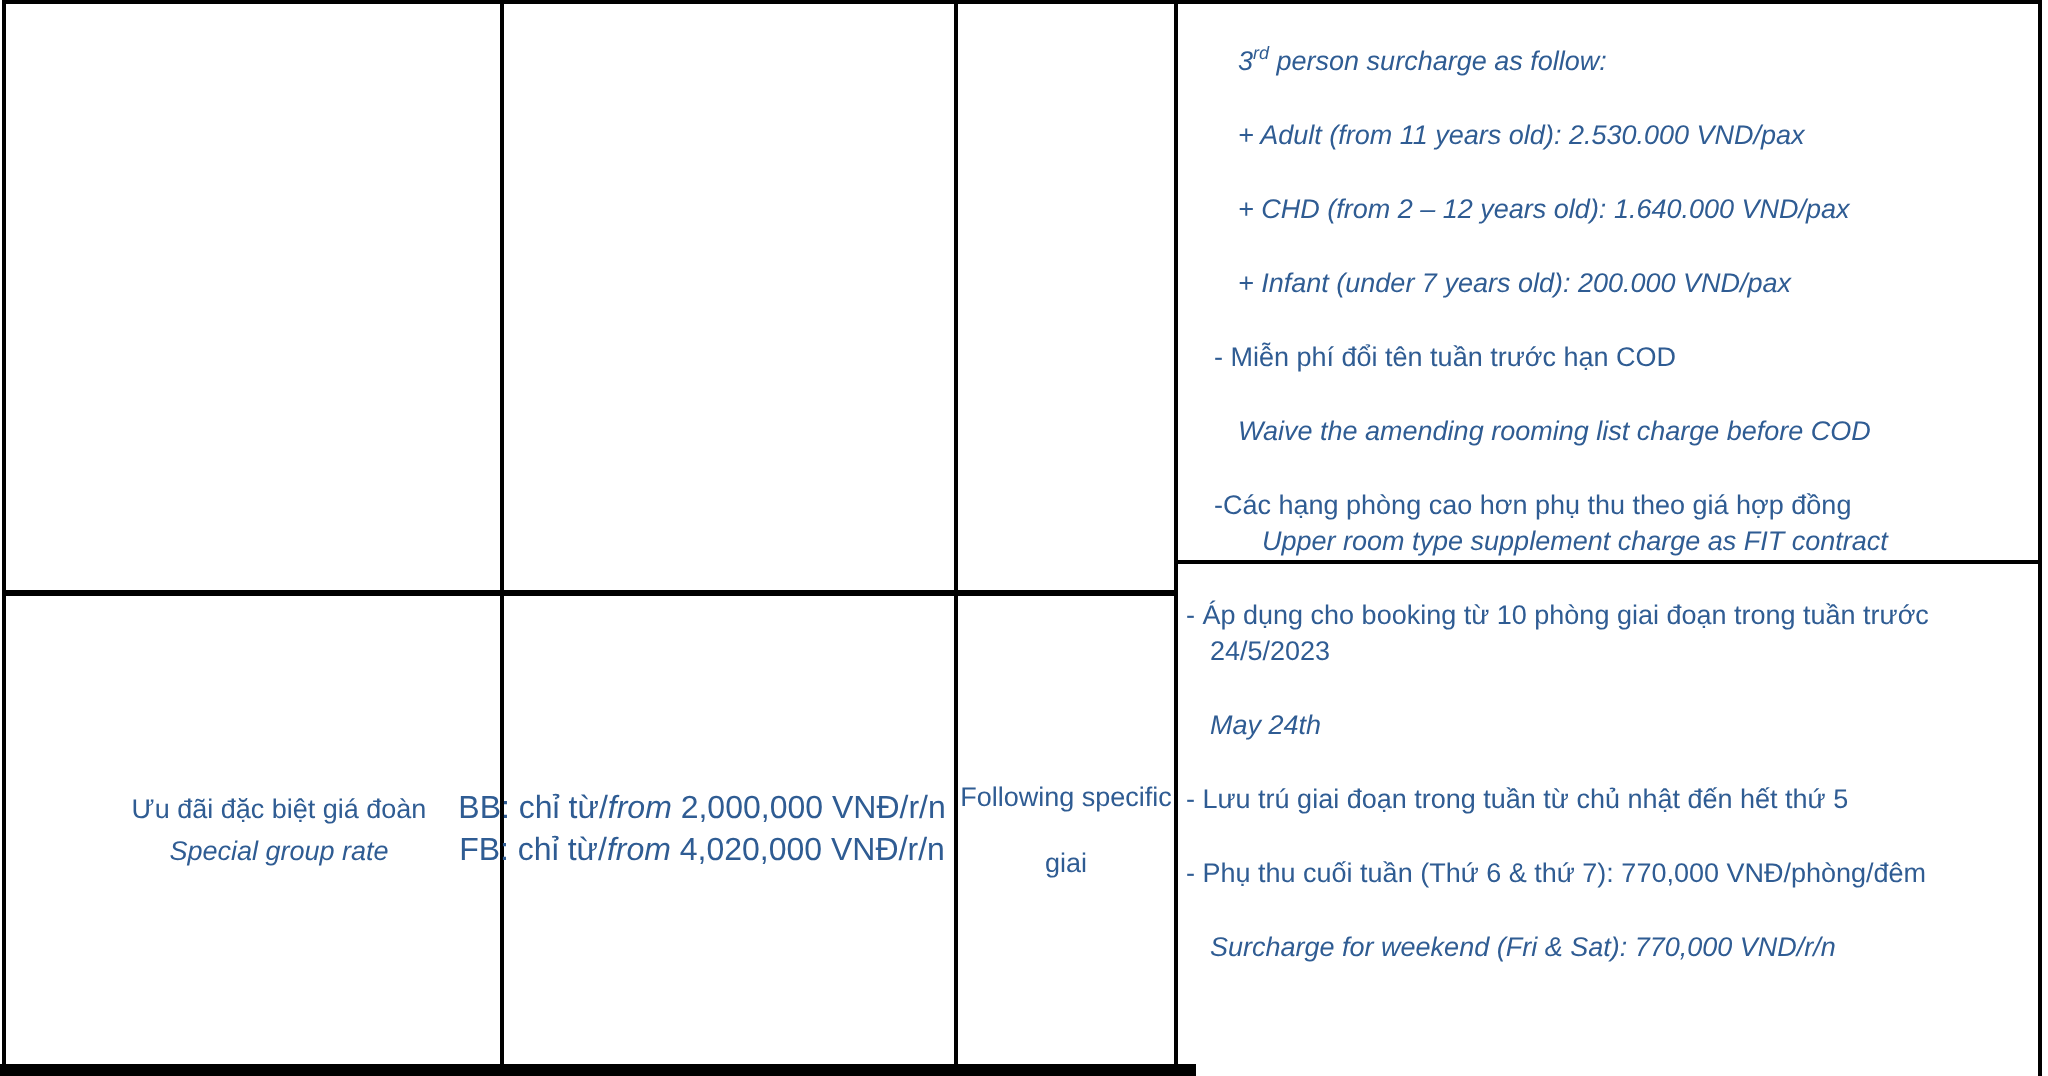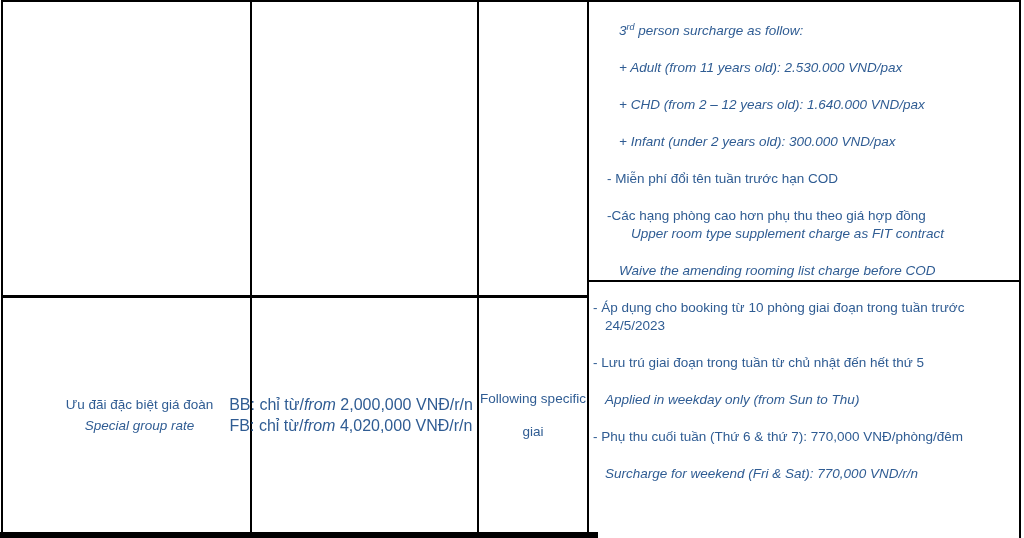--- a/index.html
+++ b/index.html
@@ -44,27 +44,27 @@
   <div class="vline" style="left:587px;top:0;width:2px;height:538px;"></div>
   <div class="vline" style="left:1019px;top:0;width:2px;height:538px;"></div>
   <div class="hline" style="left:1px;top:295px;width:588px;height:3px;"></div>
   <div class="hline" style="left:589px;top:280px;width:432px;height:2px;"></div>
   <div class="hbar" style="left:0;top:532px;width:598px;height:6px;"></div>
 
   <div class="cell terms-r1">
     <div class="p ind it"><span>3</span><sup>rd</sup><span> person surcharge as follow:</span></div>
     <div class="p ind it">+ Adult (from 11 years old): 2.530.000 VND/pax</div>
     <div class="p ind it">+ CHD (from 2 – 12 years old): 1.640.000 VND/pax</div>
-    <div class="p ind it">+ Infant (under 2 years old): 300.000 VND/pax</div>
+    <div class="p ind it">+ Infant (under 7 years old): 200.000 VND/pax</div>
     <div class="p hang">- Miễn phí đổi tên tuần trước hạn COD</div>
+    <div class="p ind it">Waive the amending rooming list charge before COD</div>
     <div class="p">
       <div>-Các hạng phòng cao hơn phụ thu theo giá hợp đồng</div>
       <div class="it ind24">Upper room type supplement charge as FIT contract</div>
     </div>
-    <div class="p ind it">Waive the amending rooming list charge before COD</div>
   </div>
 
   <div class="cell cell-center c1">
     <div>Ưu đãi đặc biệt giá đoàn</div>
     <div class="it">Special group rate</div>
   </div>
 
   <div class="cell cell-center c2">
     <div class="nowrap"><span>BB: chỉ từ/</span><span class="it">from</span><span> 2,000,000 VNĐ/r/n</span></div>
     <div class="nowrap"><span>FB: chỉ từ/</span><span class="it">from</span><span> 4,020,000 VNĐ/r/n</span></div>
@@ -74,20 +74,20 @@
     <div class="nowrap">Following specific</div>
     <div class="nowrap">giai</div>
   </div>
 
   <div class="cell terms-r2">
     <div class="p">
       <div class="hang">- Áp dụng cho booking từ 10 phòng giai đoạn trong tuần trước</div>
       <div class="ind">24/5/2023</div>
     </div>
     <div class="p ind it">
+      <div>May 24th</div>
     </div>
     <div class="p hang">- Lưu trú giai đoạn trong tuần từ chủ nhật đến hết thứ 5</div>
-    <div class="p ind it">Applied in weekday only (from Sun to Thu)</div>
     <div class="p hang">- Phụ thu cuối tuần (Thứ 6 &amp; thứ 7): 770,000 VNĐ/phòng/đêm</div>
     <div class="p ind it">Surcharge for weekend (Fri &amp; Sat): 770,000 VND/r/n</div>
   </div>
 
 </div>
 
 </body></html>

